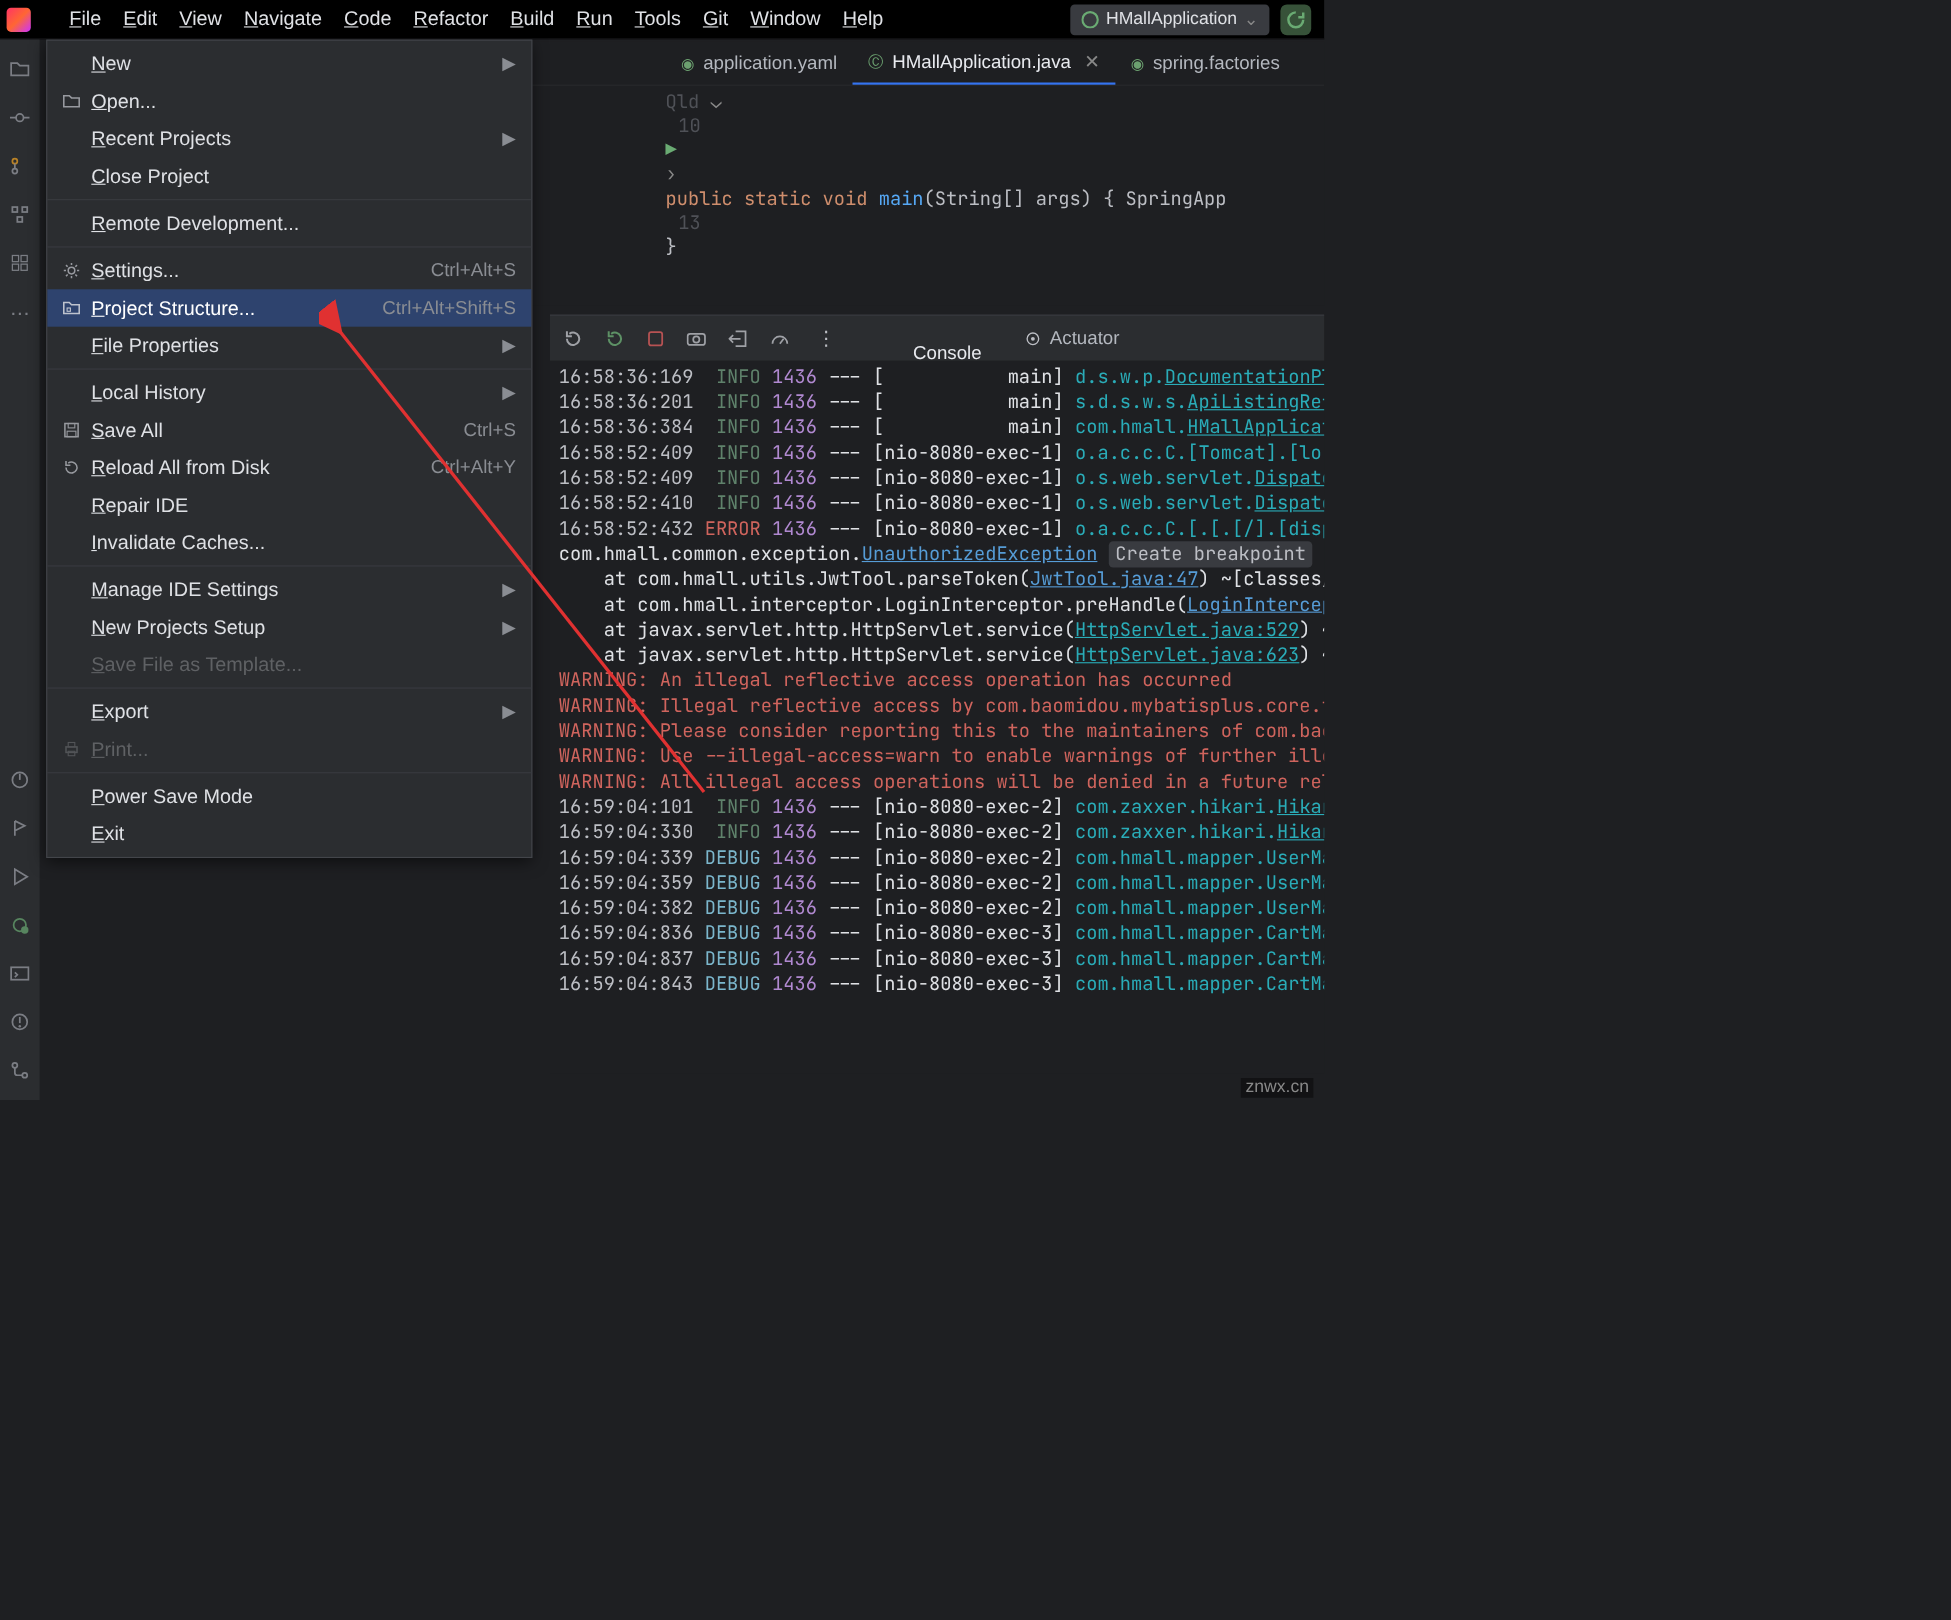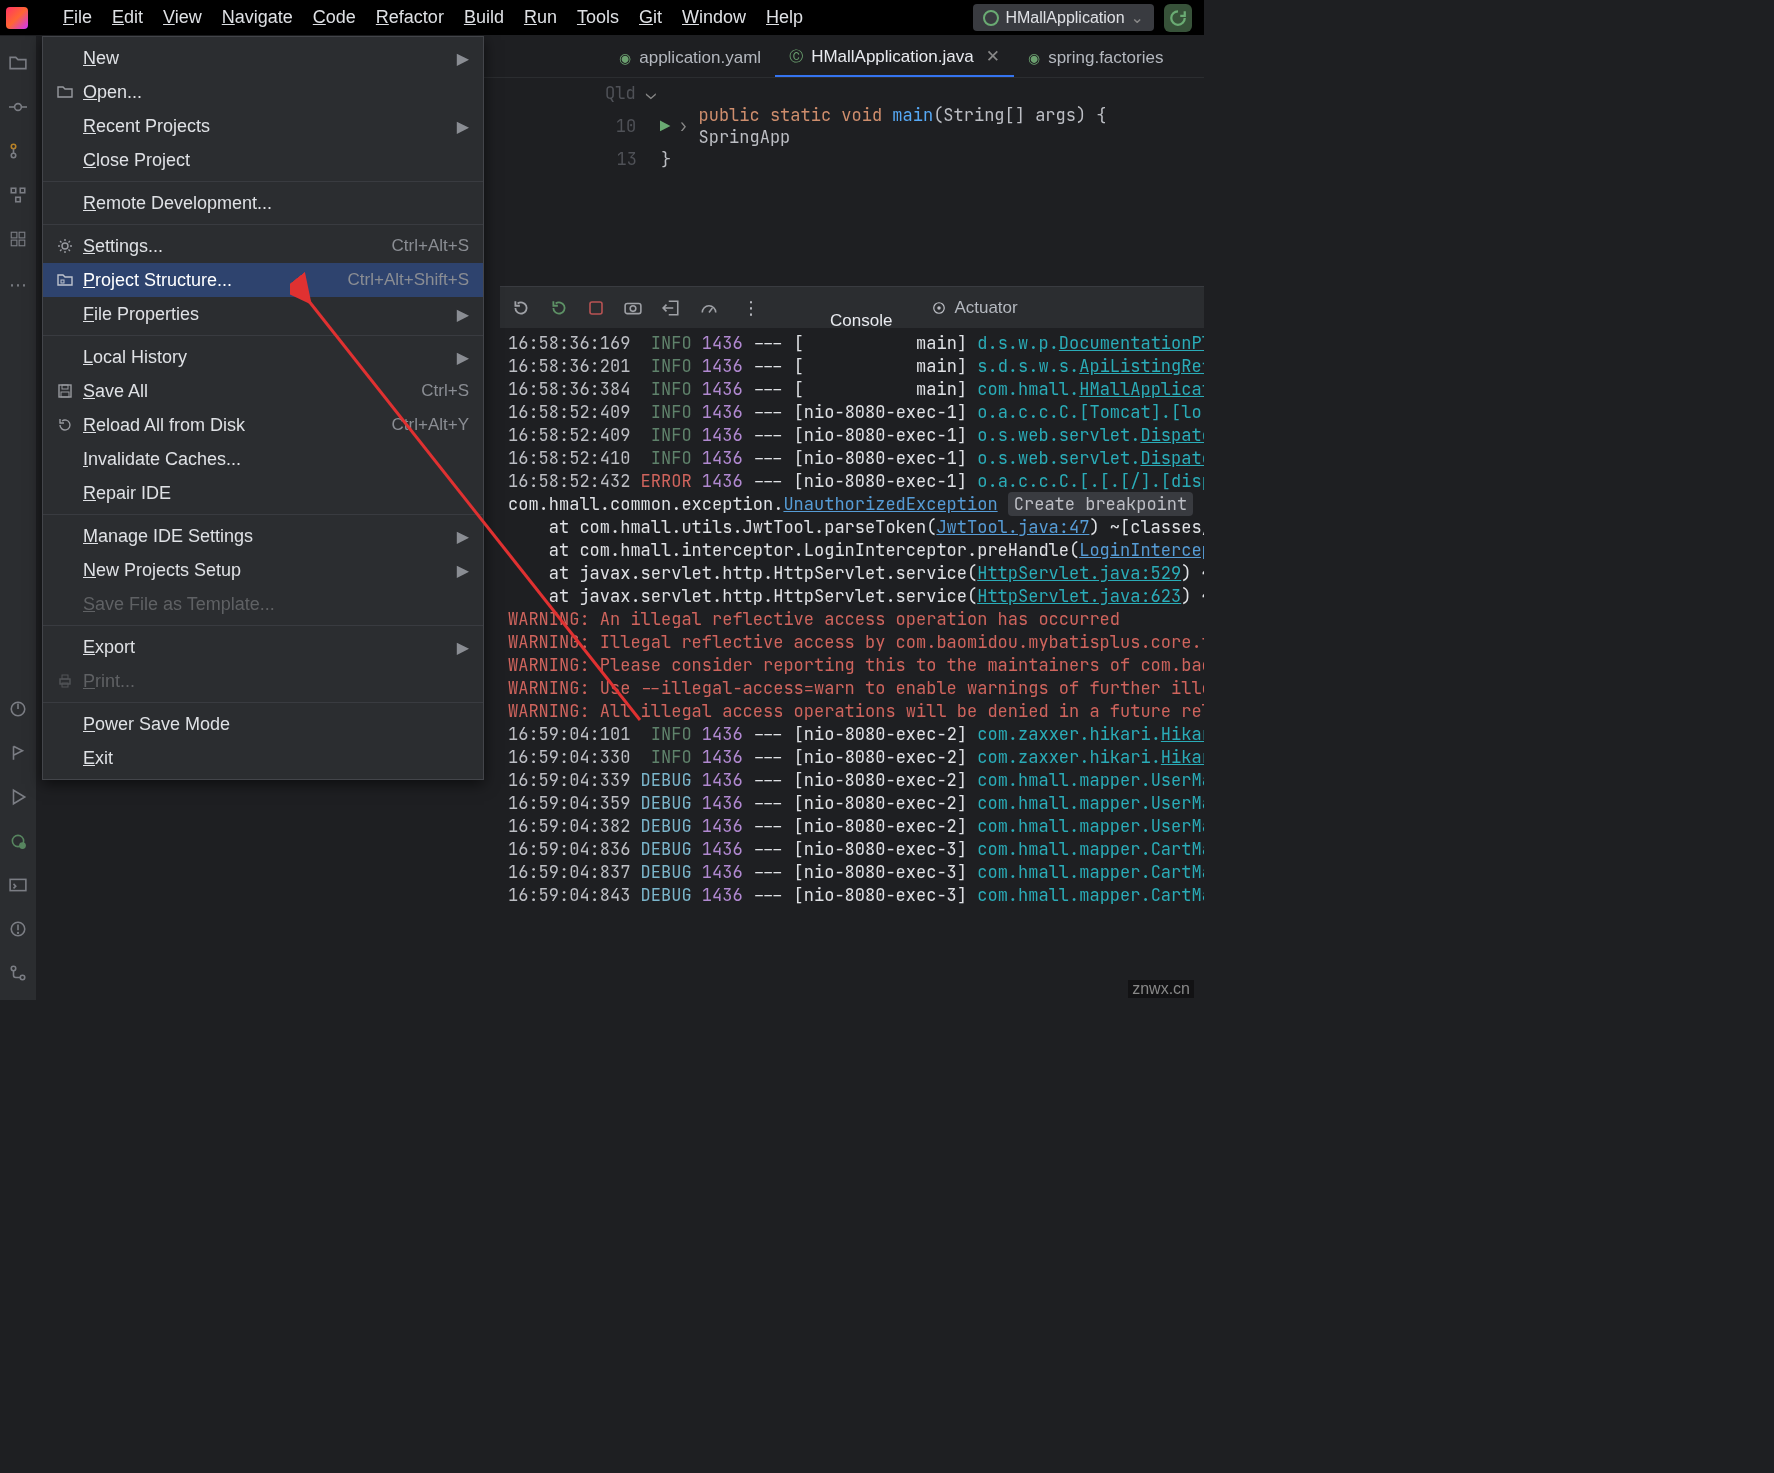--- a/index.html
+++ b/index.html
@@ -107,21 +107,21 @@
 
 .editor {
   position:absolute;
   left:465px;top:78px;right:0;height:200px;
   background:#1e1f22;
   padding:4px 10px;
   font-family:"JetBrains Mono","Consolas",monospace;
   font-size:17px;
   color:#bcbec4;
 }
-.editor .row { display:flex;align-items:center; }
+.editor .row { display:flex;align-items:flex-start;flex-direction:column; }
 .editor .row.inset { padding-left:130px; }
 .editor .ln { width:32px;text-align:right;color:#4f5157;margin-right:24px;}
 .editor .play { color:#6aab73;margin-right:8px;}
 .editor .caret { color:#888;margin-right:10px;}
 .kw { color:#cf8e6d; }
 .type { color:#cf8e6d; }
 .mname { color:#56a8f5; }
 .br { color:#bcbec4; }
 .qld { color:#4f5157; padding-left:130px;}
 
@@ -344,25 +344,25 @@
         <svg viewBox="0 0 16 16">
           <path d="M3 8a5 5 0 1 0 2-4" fill="none" stroke="#bcbec4" stroke-width="1.4"></path>
           <path d="M3 2v4h4" fill="none" stroke="#bcbec4" stroke-width="1.4"></path>
         </svg>
       </span>
       <span class="lbl"><u>R</u>eload All from Disk</span>
       <span class="shortcut">Ctrl+Alt+Y</span>
     </div>
     <div class="fm-row">
       <span class="icon-slot"></span>
+      <span class="lbl"><u>R</u>epair IDE</span>
+    </div>
+    <div class="fm-row">
+      <span class="icon-slot"></span>
       <span class="lbl"><u>I</u>nvalidate Caches...</span>
-    </div>
-    <div class="fm-row">
-      <span class="icon-slot"></span>
-      <span class="lbl"><u>R</u>epair IDE</span>
     </div>
     <div class="fm-sep"></div>
     <div class="fm-row">
       <span class="icon-slot"></span>
       <span class="lbl"><u>M</u>anage IDE Settings</span>
       <span class="arrow">▶</span>
     </div>
     <div class="fm-row">
       <span class="icon-slot"></span>
       <span class="lbl"><u>N</u>ew Projects Setup</span>

